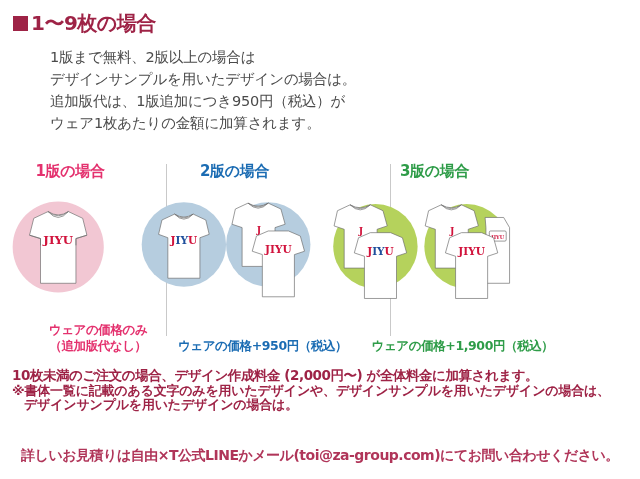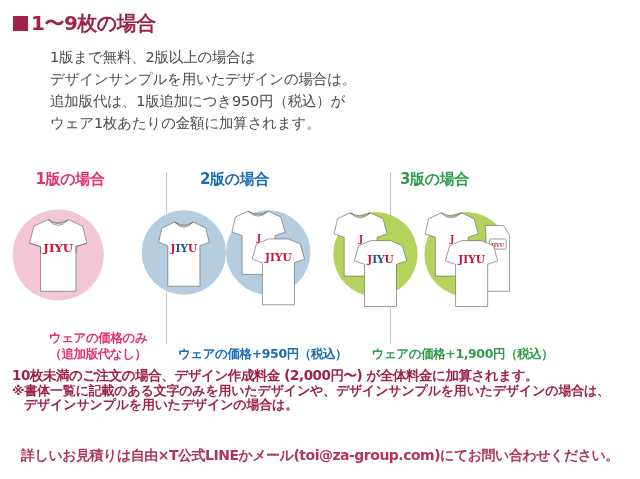--- a/index.html
+++ b/index.html
@@ -27,21 +27,21 @@
   
   .intro {
     position: absolute; left: 50px; top: 46px;
     color: #4a4a4a; font-size: 14.5px; line-height: 22px;
     letter-spacing: -0.2px;
   }
   .intro div { white-space: nowrap; }
 
   
   .cols {
-    position: absolute; left: 0; top: 168px; width: 540px; height: 196px;
+    position: absolute; left: 0; top: 160px; width: 540px; height: 196px;
     display: flex;
   }
   .col { position: relative; height: 100%; }
   .col-1 { width: 166px; }
   .col-2 { width: 224px; }
   .col-3 { width: 250px; }
 
   .divider {
     position: absolute; top: 4px; width: 1px; height: 172px; background: #c9c9c9;
   }

